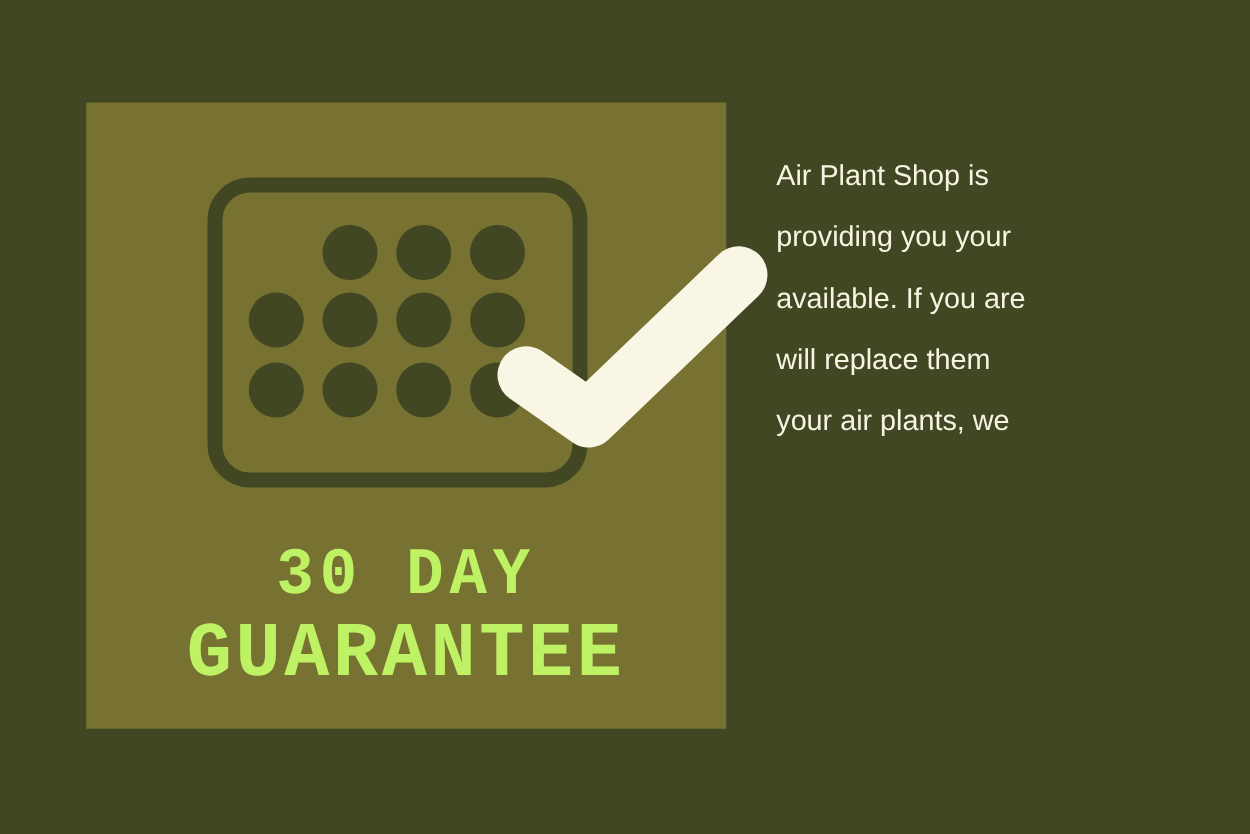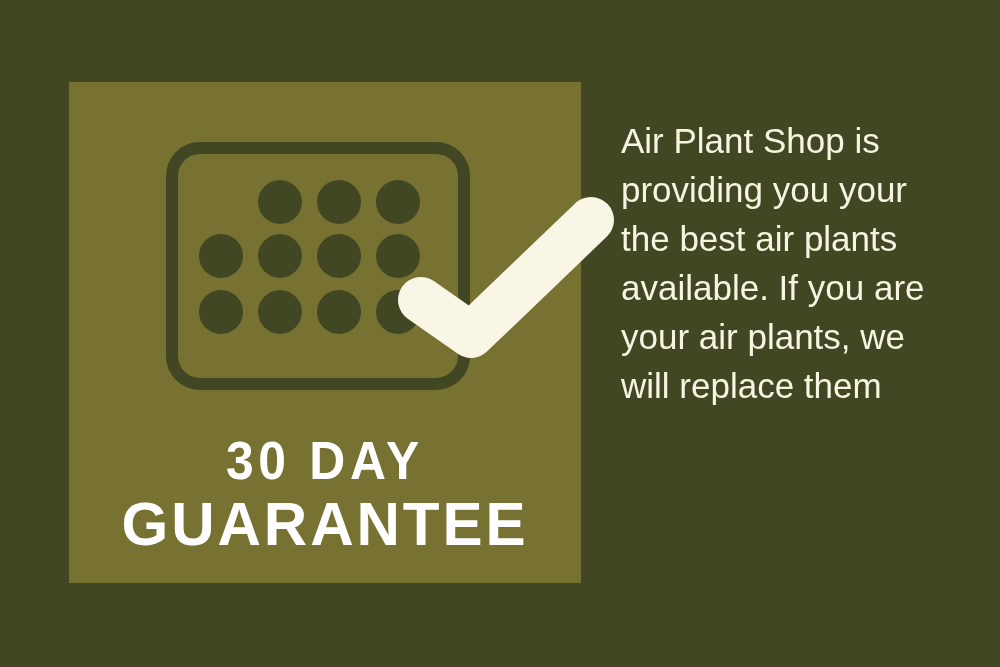--- a/index.html
+++ b/index.html
@@ -65,22 +65,22 @@
     overflow: visible;
   }
 
   
   #guarantee-title {
     position: absolute;
     left: 0;
     top: 352px;
     width: 512px;
     text-align: center;
-    color: #ffffff;
-    font-family: Liberation Sans, sans-serif;
+    color: #bef264;
+    font-family: Liberation Mono, monospace;
     font-weight: bold;
     line-height: 1.0;
     -webkit-font-smoothing: antialiased;
   }
   #guarantee-line-1 {
     display: block;
     font-size: 53px;
     letter-spacing: 5px;
     transform: scaleX(0.94);
   }
@@ -93,21 +93,21 @@
   }
 
   
   #promise-text {
     position: absolute;
     left: 621px;
     top: 116px;
     width: 330px;
     color: #F7F5E2;
     font-family: "Liberation Sans", sans-serif;
-    font-size: 35px;
+    font-size: 23px;
     line-height: 49px;
     font-weight: 400;
     letter-spacing: 0px;
   }
   #promise-text .ln { display: block; white-space: nowrap; }
 </style>
 </head>
 <body>
 
 <div id="stage">
@@ -139,19 +139,18 @@
     <div id="guarantee-title">
       <span id="guarantee-line-1">30 DAY</span>
       <span id="guarantee-line-2">GUARANTEE</span>
     </div>
 
   </div>
 
   <div id="promise-text">
     <span class="ln">Air Plant Shop is</span>
     <span class="ln">providing you your</span>
-    <span class="ln">the best air plants</span>
     <span class="ln">available. If you are</span>
+    <span class="ln">will replace them</span>
     <span class="ln">your air plants, we</span>
-    <span class="ln">will replace them</span>
   </div>
 
 </div>
 
 </body></html>

